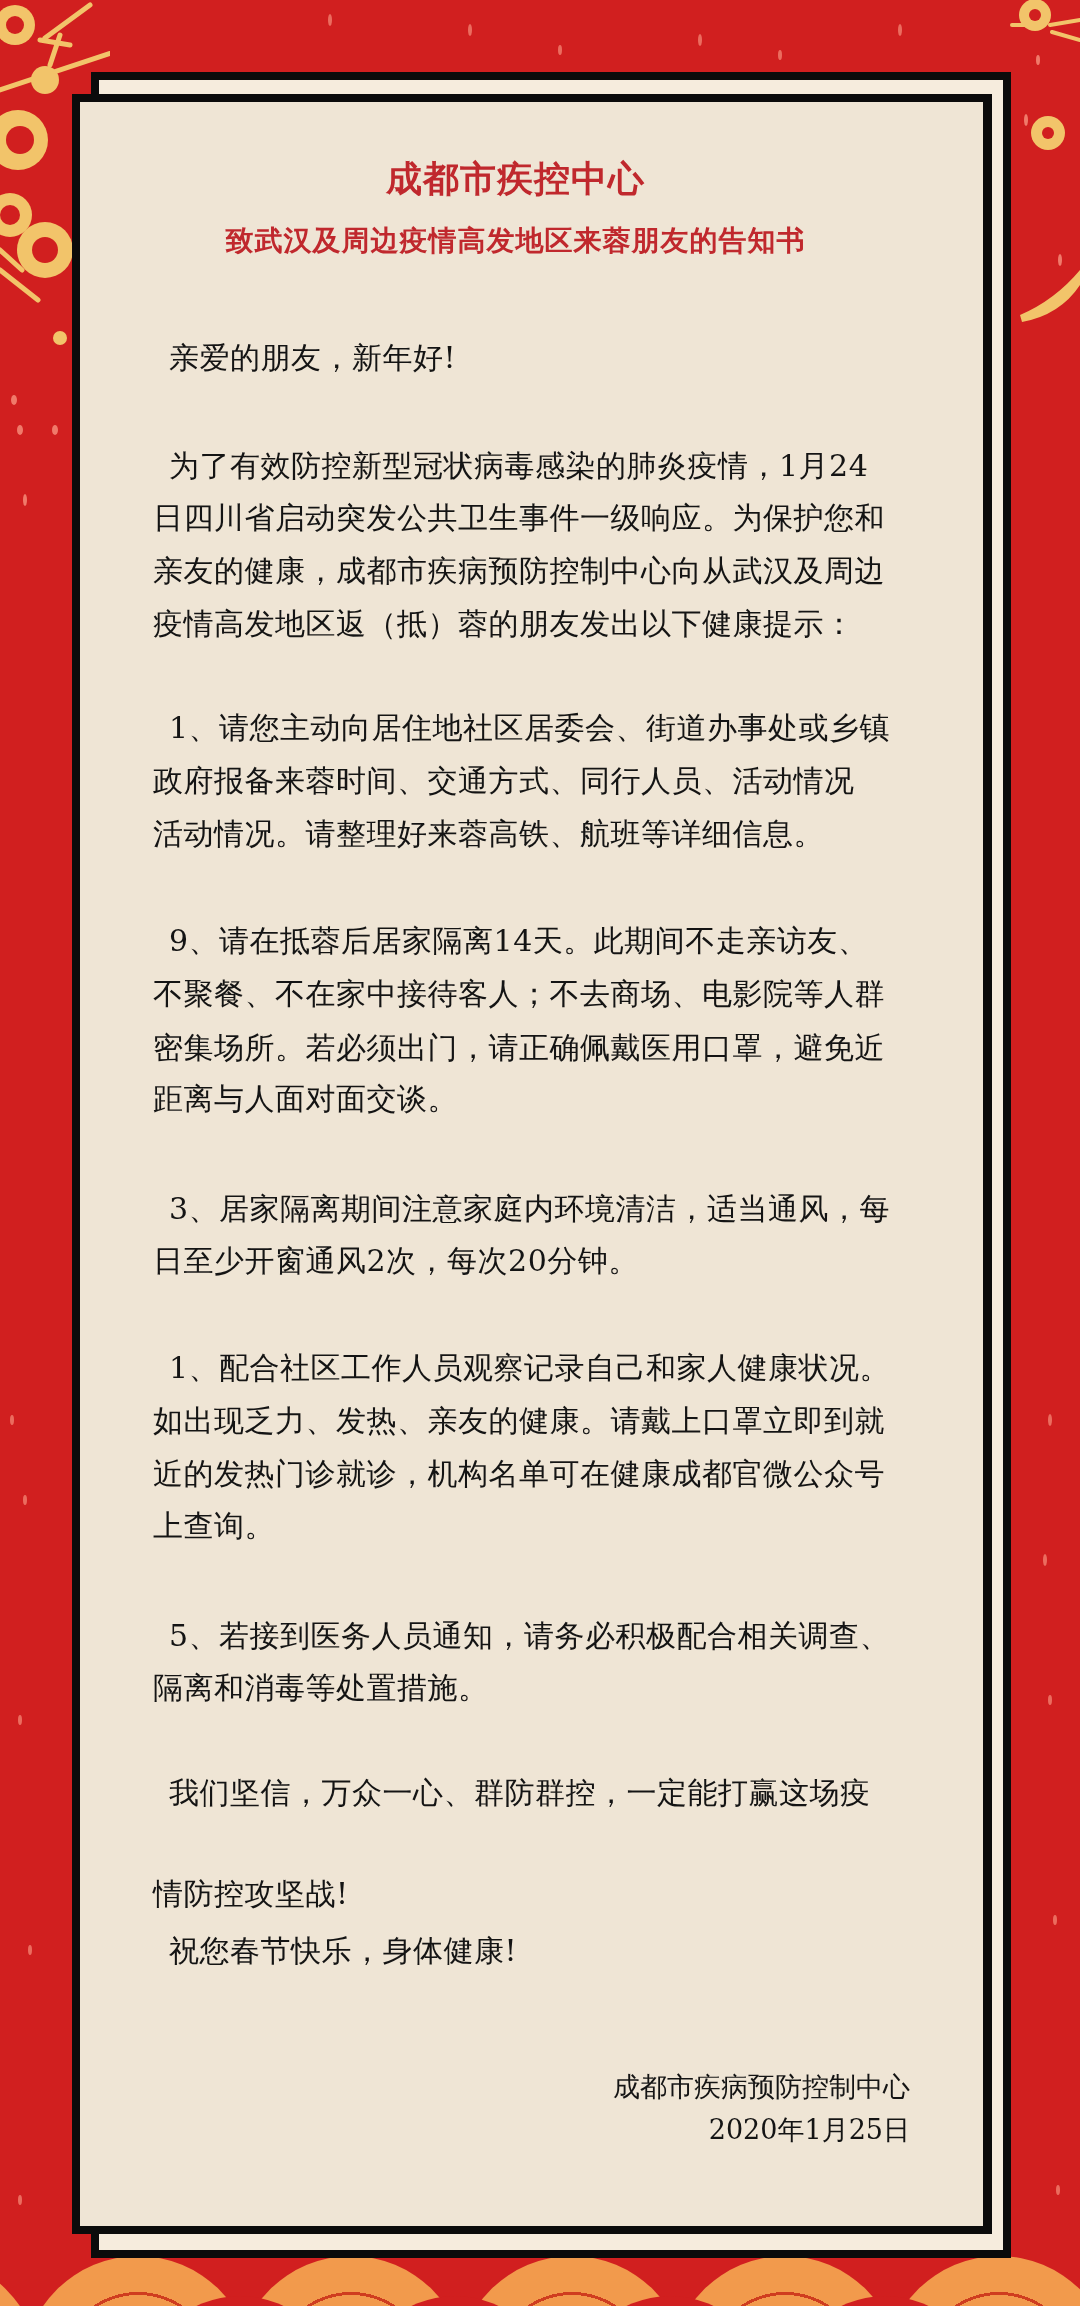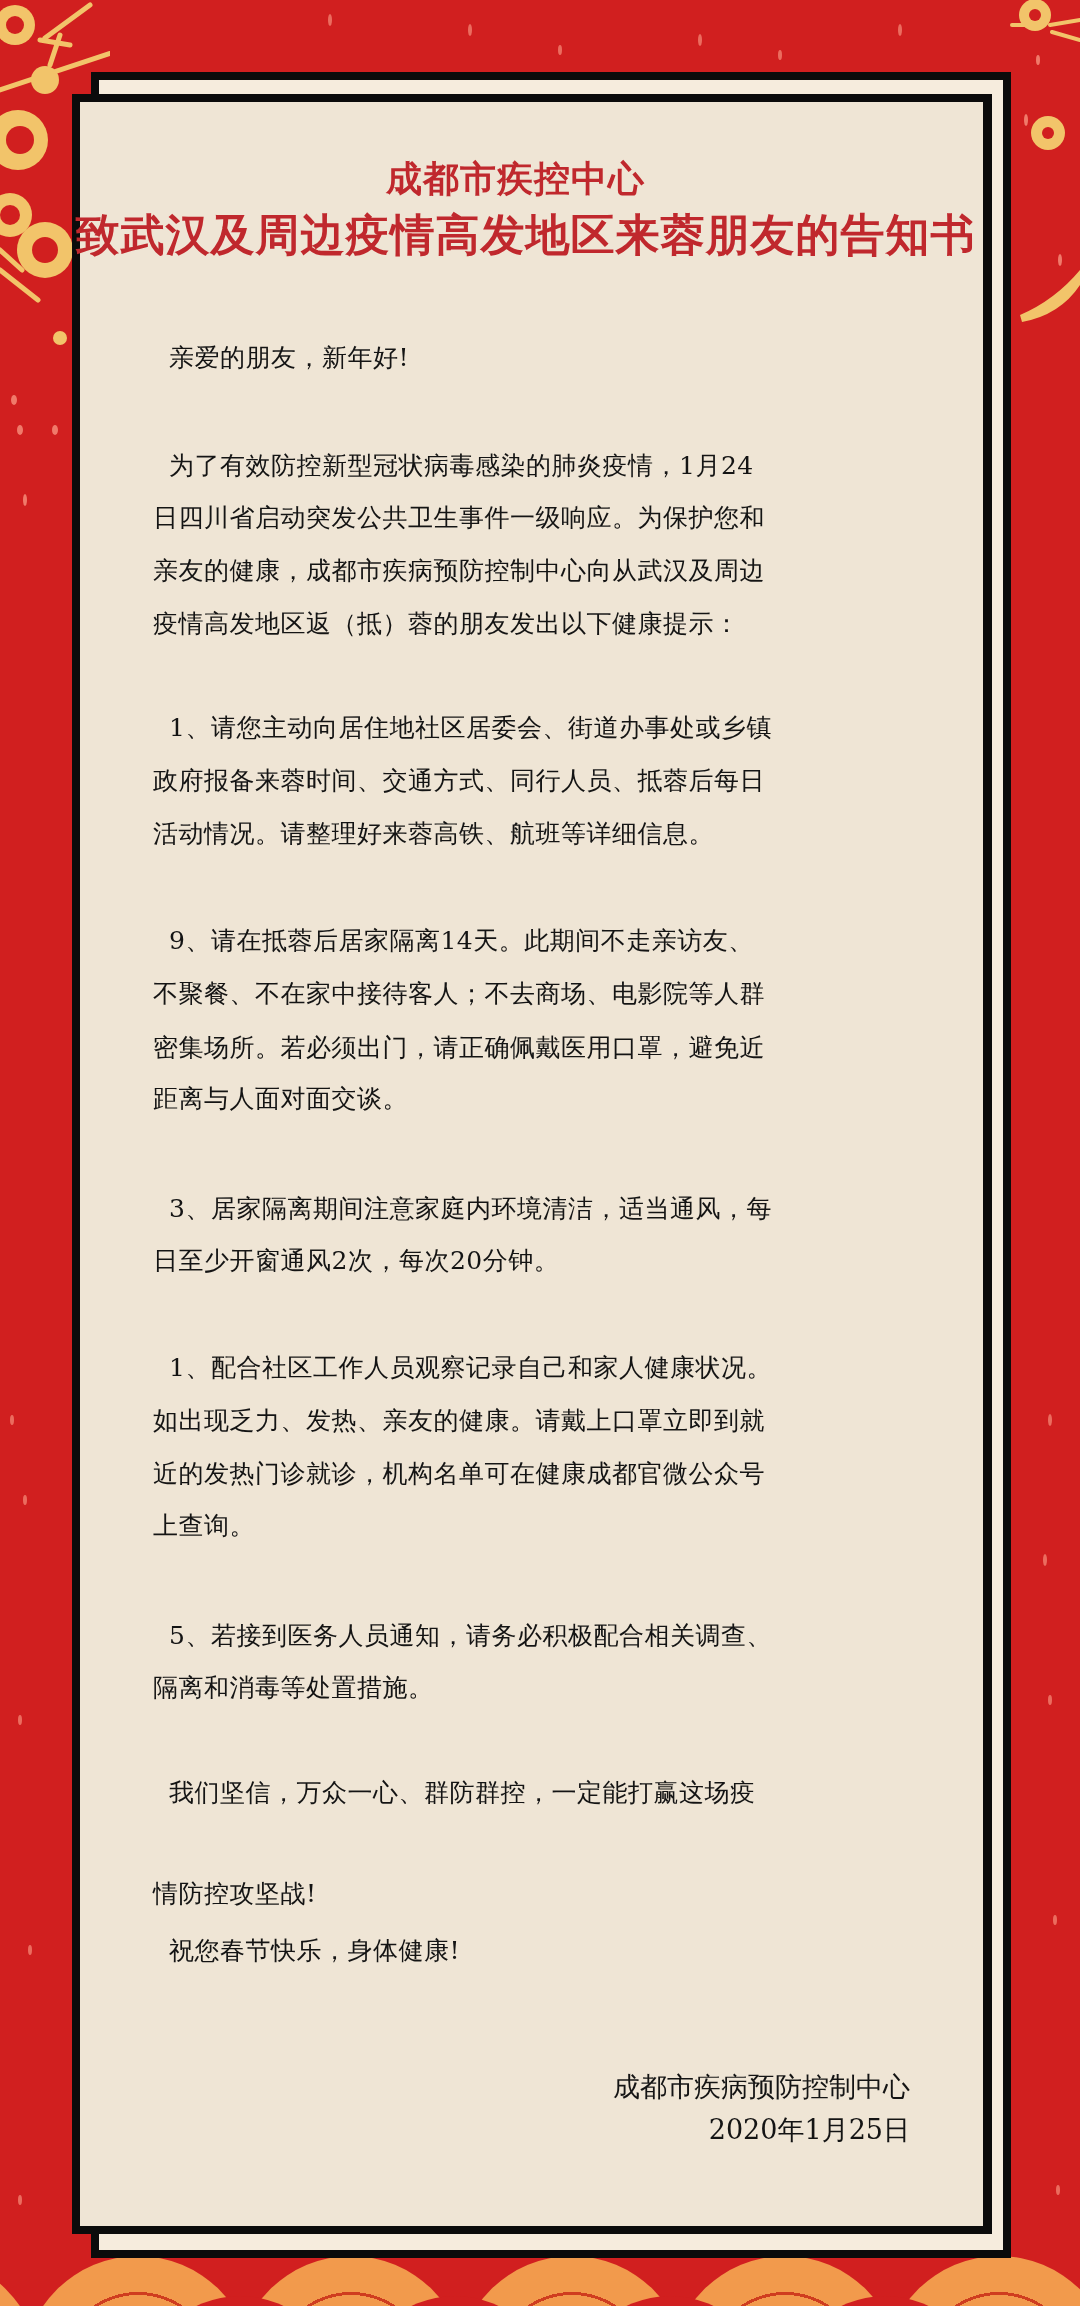--- a/index.html
+++ b/index.html
@@ -11,24 +11,24 @@
   .deco { position: absolute; pointer-events: none; }
   .card { position: absolute; box-sizing: border-box; border: 8px solid #0b0b0b; }
   .card.back { left: 91px; top: 72px; width: 920px; height: 2186px; background: #f6ecdd; }
   .card.front { left: 72px; top: 94px; width: 920px; height: 2140px; background: #efe5d5; border-width: 8px 9px 8px 8px; }
   .title {
     position: absolute; left: 0; width: 1031px; text-align: center;
     color: #c0282d; font-weight: bold; line-height: 50px; height: 50px;
     font-family: "DejaVu Serif", "Liberation Serif", serif;
   }
   .title.t1 { top: 153px; font-size: 36px; letter-spacing: 1px; }
-  .title.t2 { top: 210px; font-size: 44px; letter-spacing: 1px; padding-left: 10px; }
+  .title.t2 { top: 216px; font-size: 28px; letter-spacing: 1px; }
   .line {
     position: absolute; white-space: nowrap; color: #141414;
-    font-size: 25px; line-height: 53px; height: 53px; letter-spacing: 0.5px;
+    font-size: 30px; line-height: 53px; height: 53px; letter-spacing: 0.5px;
   }
   .sig {
     position: absolute; right: 170px; white-space: nowrap; color: #141414;
     font-size: 27px; line-height: 40px; height: 40px; text-align: left;
   }
   .scallops { position: absolute; left: 0; top: 2240px; width: 1080px; height: 66px; overflow: hidden; }
   .scallop {
     position: absolute; width: 230px; height: 230px; border-radius: 50%;
     background: radial-gradient(circle,
       #f29a4c 0 28px, #cf3d1f 28px 31px,
@@ -131,21 +131,21 @@
 <div class="title t2">致武汉及周边疫情高发地区来蓉朋友的告知书</div>
 
 <div class="line" style="left:169px;top:331px">亲爱的朋友，新年好!</div>
 
 <div class="line" style="left:169px;top:439px">为了有效防控新型冠状病毒感染的肺炎疫情，1月24</div>
 <div class="line" style="left:153px;top:491px">日四川省启动突发公共卫生事件一级响应。为保护您和</div>
 <div class="line" style="left:153px;top:544px">亲友的健康，成都市疾病预防控制中心向从武汉及周边</div>
 <div class="line" style="left:153px;top:597px">疫情高发地区返（抵）蓉的朋友发出以下健康提示：</div>
 
 <div class="line" style="left:169px;top:701px">1、请您主动向居住地社区居委会、街道办事处或乡镇</div>
-<div class="line" style="left:153px;top:754px">政府报备来蓉时间、交通方式、同行人员、抵蓉后每日</div>
+<div class="line" style="left:153px;top:754px">政府报备来蓉时间、交通方式、同行人员、活动情况</div>
 <div class="line" style="left:153px;top:807px">活动情况。请整理好来蓉高铁、航班等详细信息。</div>
 
 <div class="line" style="left:169px;top:914px">9、请在抵蓉后居家隔离14天。此期间不走亲访友、</div>
 <div class="line" style="left:153px;top:967px">不聚餐、不在家中接待客人；不去商场、电影院等人群</div>
 <div class="line" style="left:153px;top:1021px">密集场所。若必须出门，请正确佩戴医用口罩，避免近</div>
 <div class="line" style="left:153px;top:1072px">距离与人面对面交谈。</div>
 
 <div class="line" style="left:169px;top:1182px">3、居家隔离期间注意家庭内环境清洁，适当通风，每</div>
 <div class="line" style="left:153px;top:1234px">日至少开窗通风2次，每次20分钟。</div>
 

